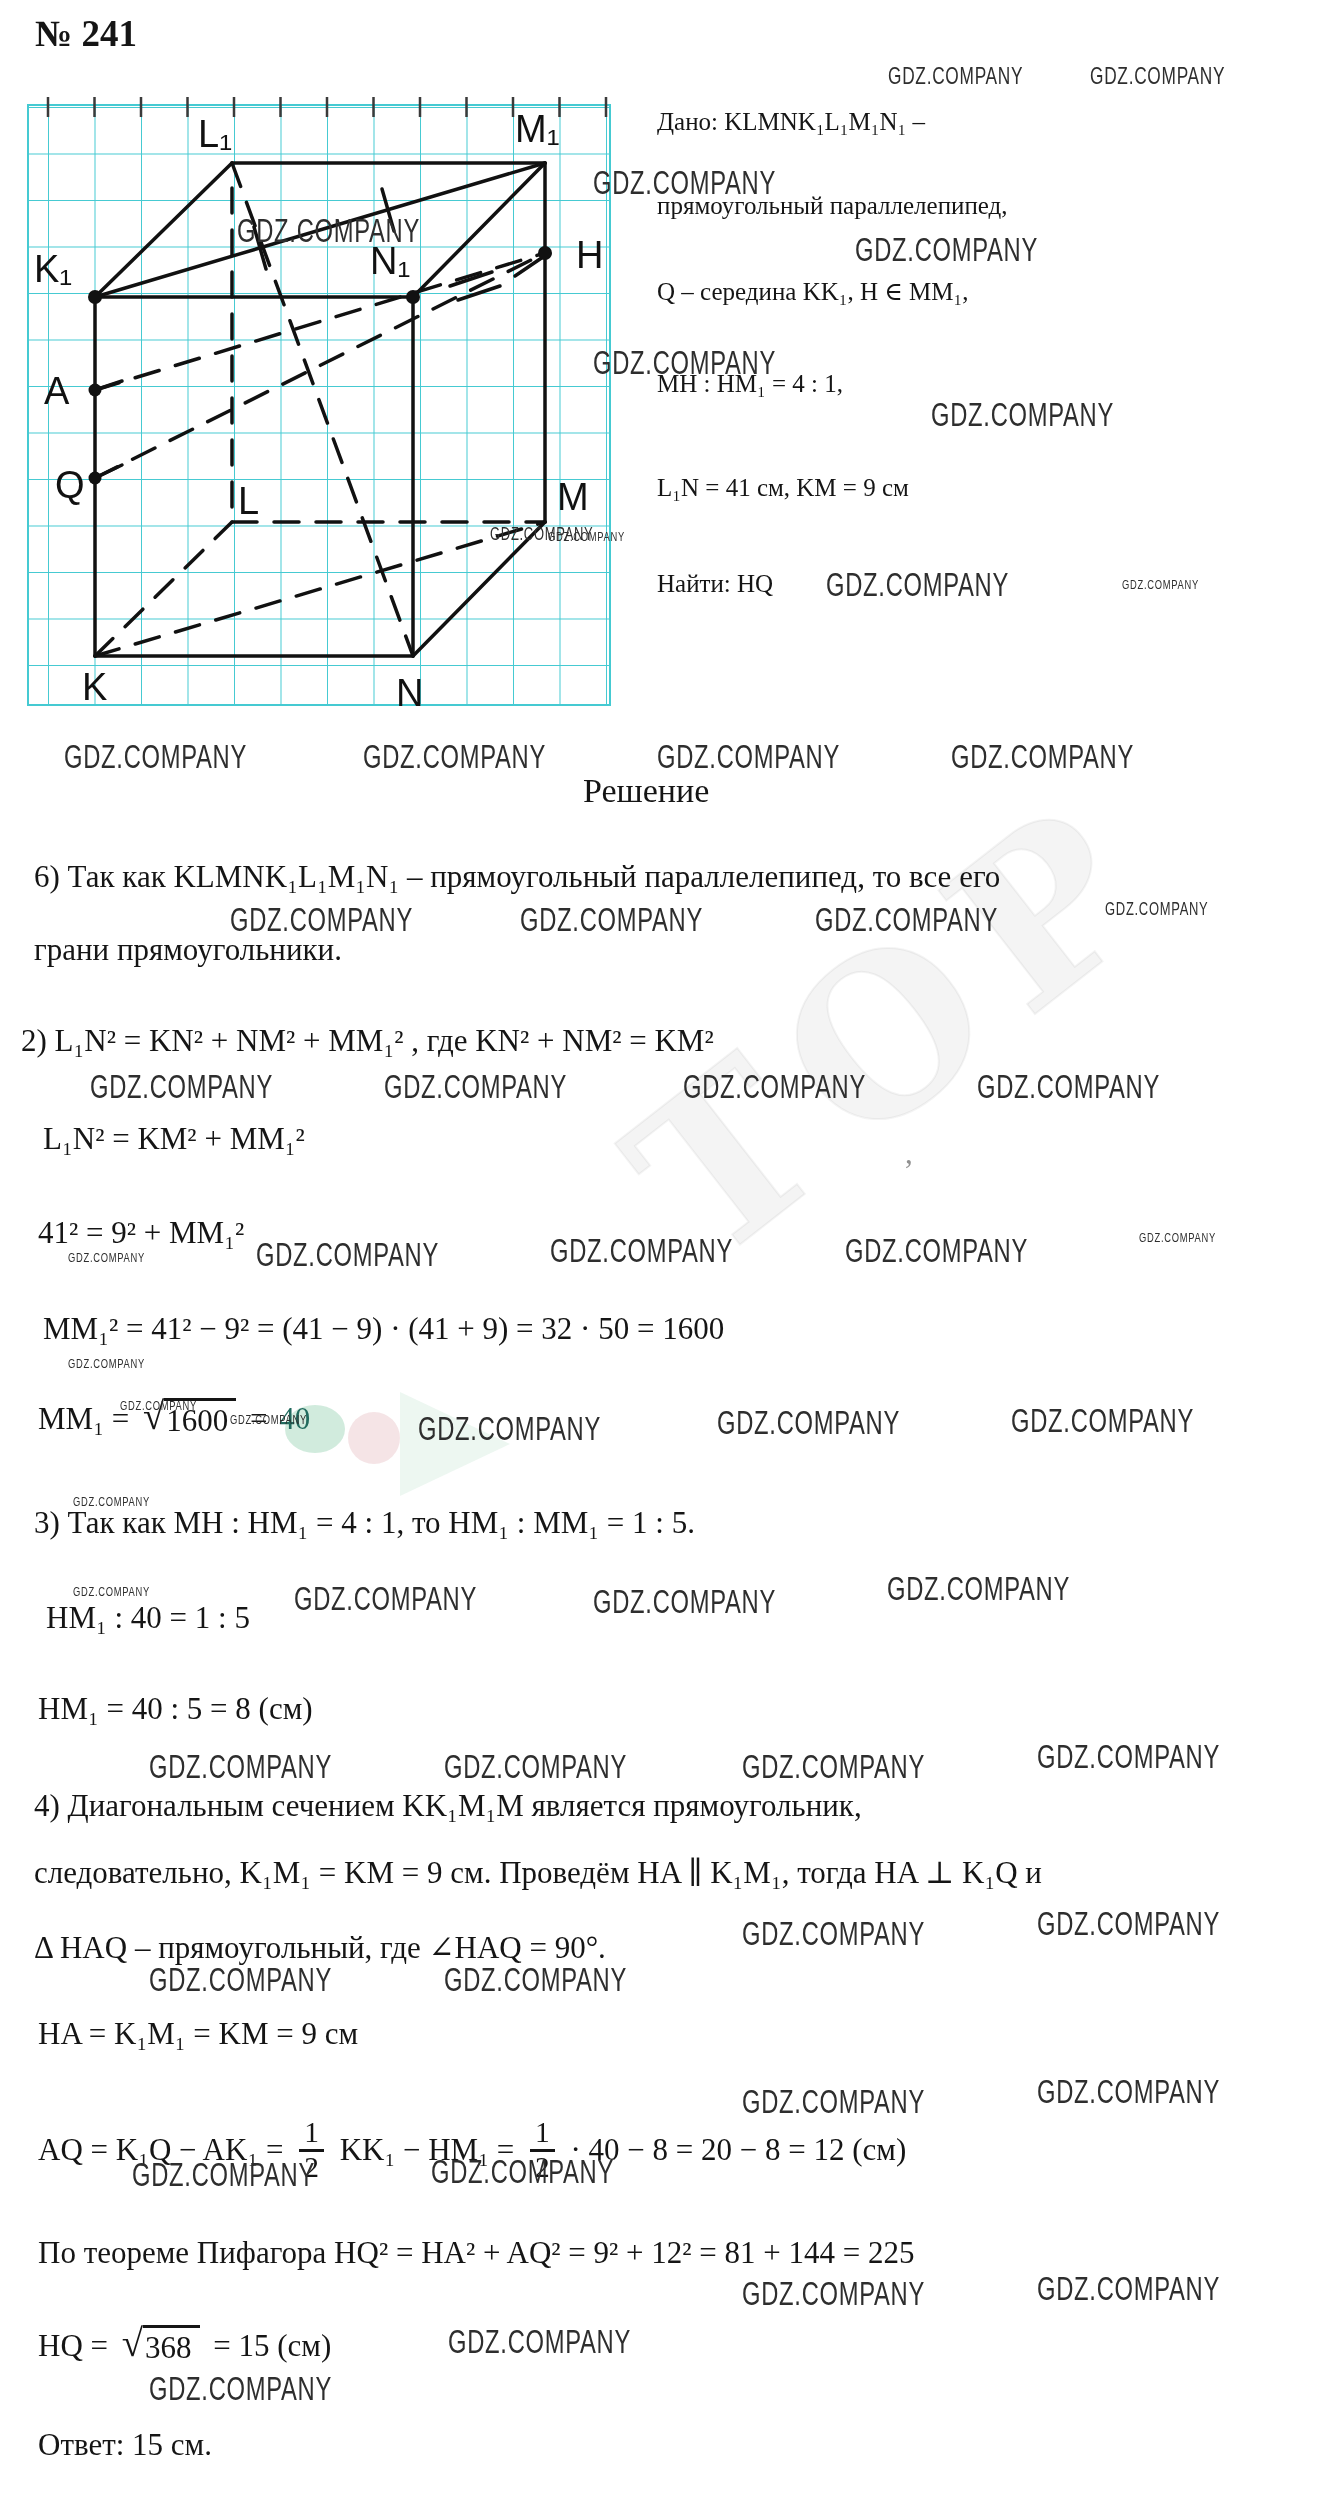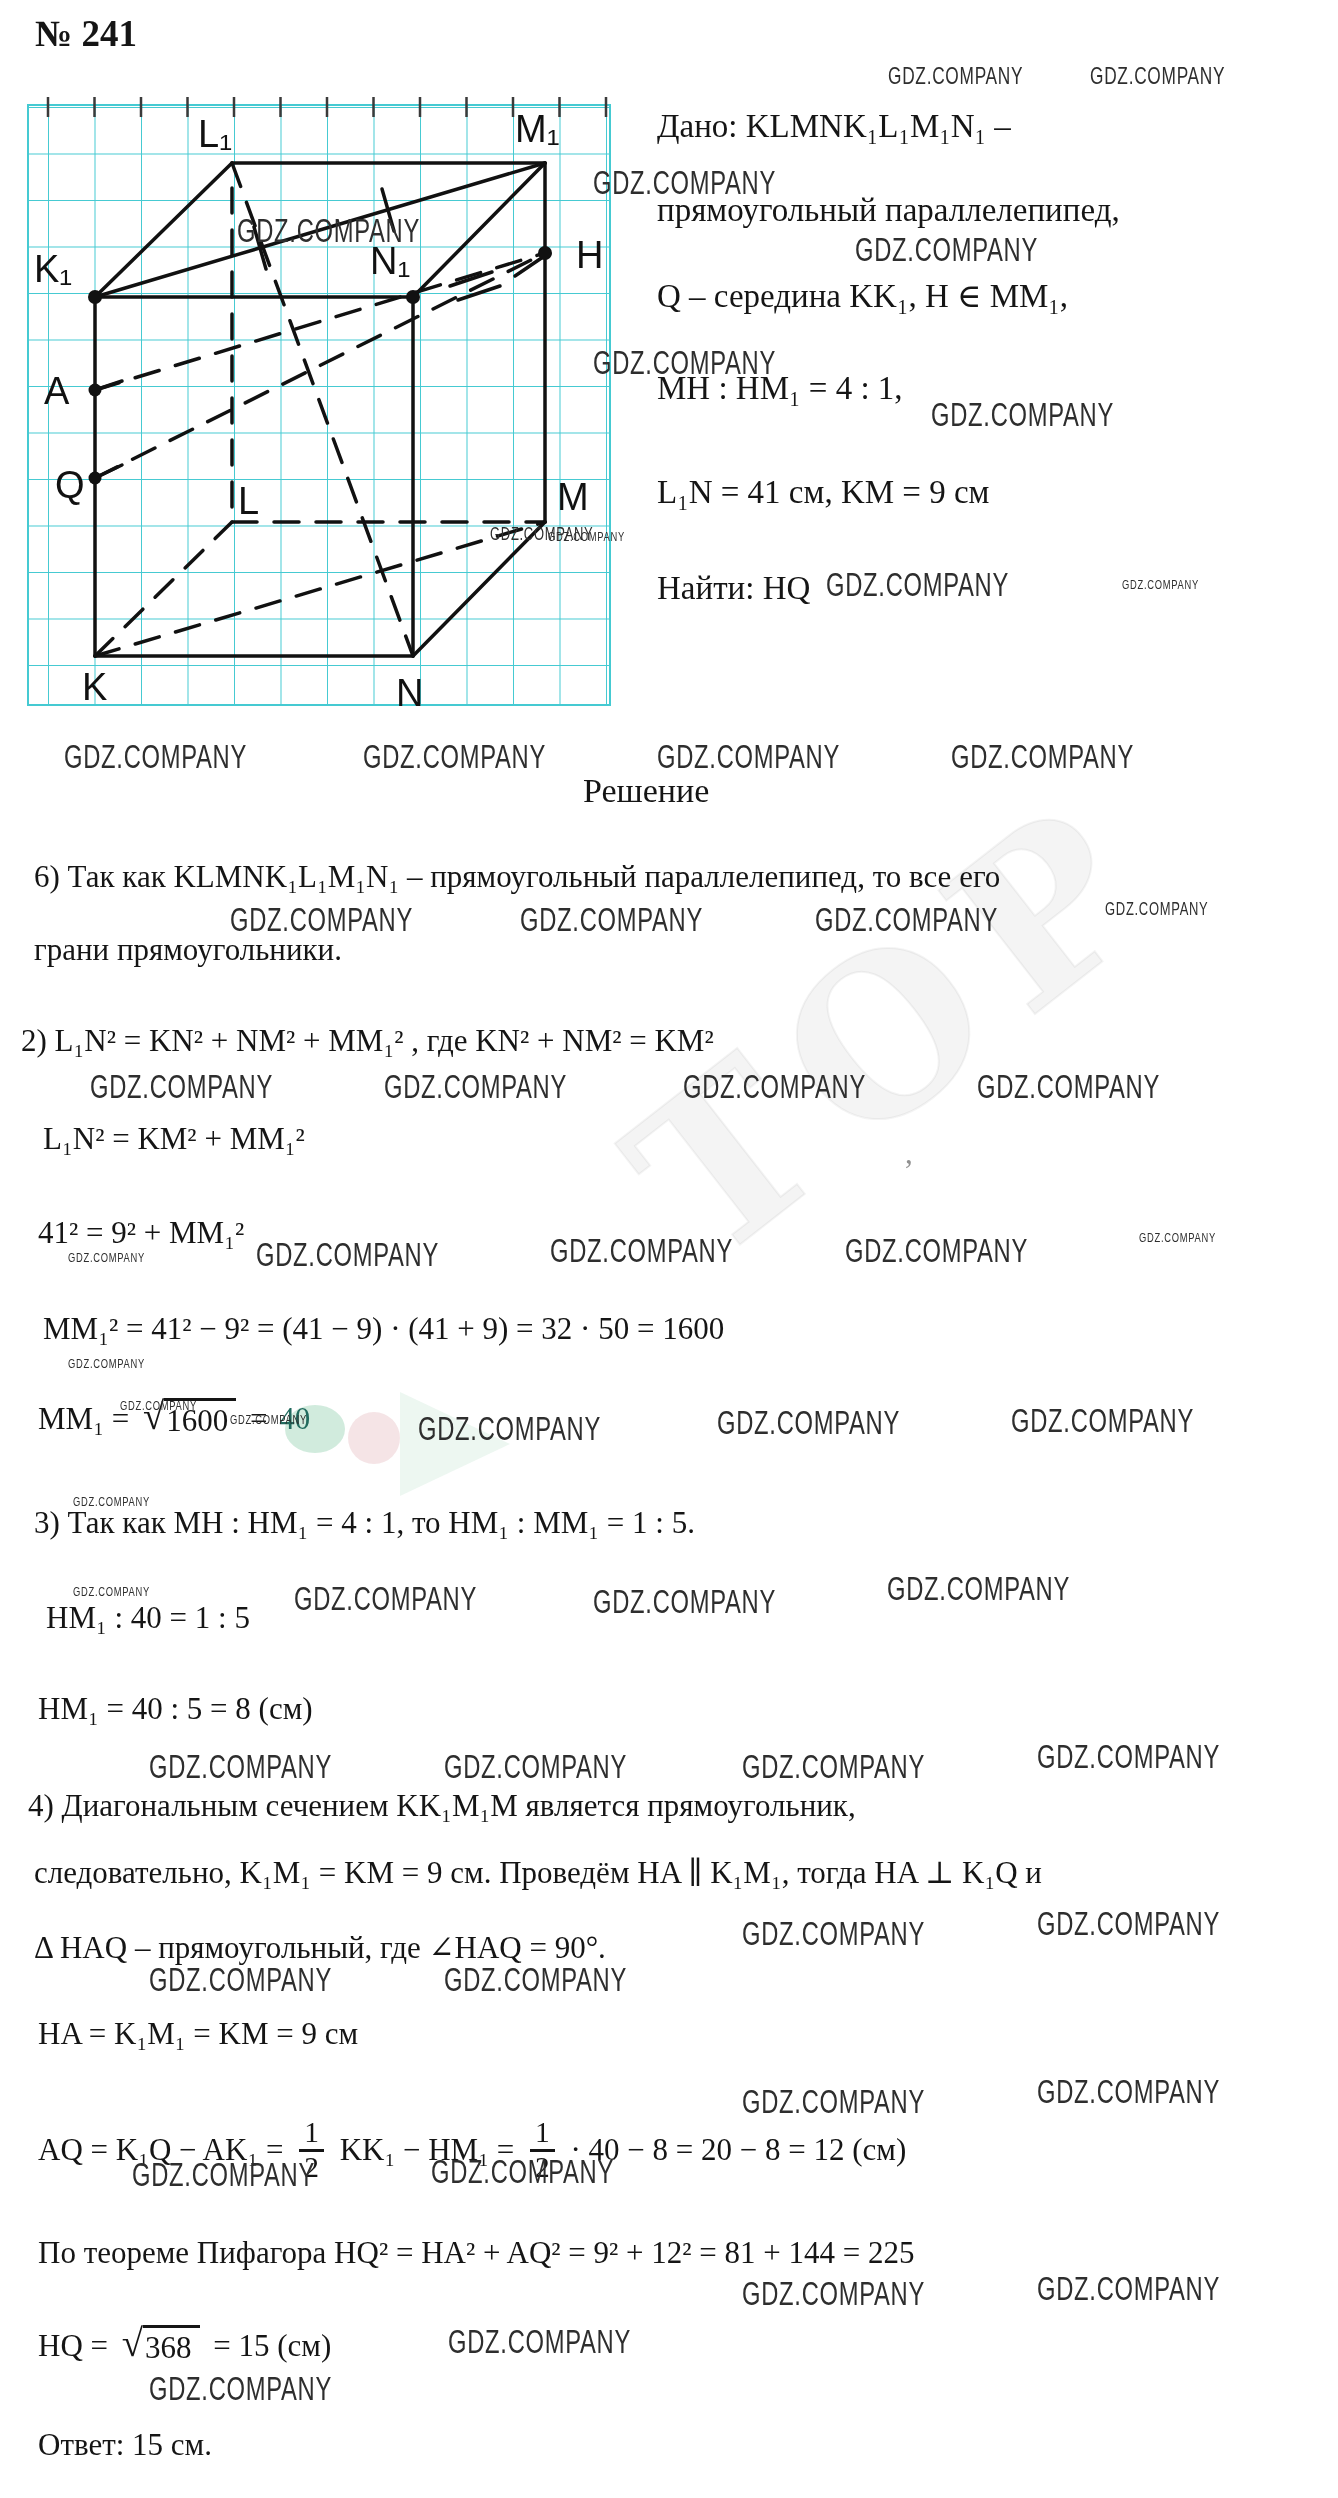--- a/index.html
+++ b/index.html
@@ -1,19 +1,19 @@
 <!DOCTYPE html>
 <html><head>
 <meta charset="utf-8">
 <style>
   html,body{margin:0;padding:0;background:#ffffff;}
   .page{position:relative;width:1338px;height:2498px;background:#fff;overflow:hidden;
         font-family:"Liberation Serif","DejaVu Serif",serif;color:#151515;}
   .tl{position:absolute;white-space:nowrap;font-size:31px;line-height:1.25;}
-  .g{font-size:33px;}
+  .g{font-size:25px;}
   .num{position:absolute;left:35px;top:12px;font-size:37px;font-weight:bold;}
   .heading{font-size:34px;}
   
   .wm{position:absolute;font-family:"Liberation Sans","DejaVu Sans",sans-serif;color:#2e2e2e;
       white-space:nowrap;transform:scale(0.72,1);transform-origin:left top;letter-spacing:1px;z-index:6;}
   .wm-l{font-size:33px;}.wm-m{font-size:24px;}.wm-s{font-size:18px;}.wm-t{font-size:13px;}
   
   .frac{display:inline-flex;flex-direction:column;align-items:center;vertical-align:middle;
         line-height:1.08;margin:0 8px;position:relative;top:-3px;font-size:0.95em;}
   .frac .fd{border-top:3px solid #151515;padding:0 5px;}
@@ -132,21 +132,21 @@
         <span class="rbar">1600</span>
       </span>
     <span>=</span>
     <span class="teal">40</span>
   </div>
 
   <div class="tl z2" style="left:34px;top:1504px">3) Так как MH : HM₁ = 4 : 1, то HM₁ : MM₁ = 1 : 5.</div>
   <div class="tl z2" style="left:46px;top:1599px">HM₁ : 40 = 1 : 5</div>
   <div class="tl z2" style="left:38px;top:1690px">HM₁ = 40 : 5 = 8 (см)</div>
 
-  <div class="tl z2" style="left:28px;top:1787px">4) Диагональным сечением KK₁M₁M является прямоугольник,</div>
+  <div class="tl z2" style="left:34px;top:1787px">4) Диагональным сечением KK₁M₁M является прямоугольник,</div>
   <div class="tl z2" style="left:34px;top:1854px">следовательно, K₁M₁ = KM = 9 см. Проведём HA ∥ K₁M₁, тогда HA ⊥ K₁Q и</div>
   <div class="tl z2" style="left:34px;top:1929px">Δ HAQ – прямоугольный, где ∠HAQ = 90°.</div>
   <div class="tl z2" style="left:38px;top:2015px">HA = K₁M₁ = KM = 9 см</div>
 
   <div class="tl z2" style="left:38px;top:2120px">
     <span>AQ = K₁Q − AK₁ =</span>
     <span class="frac">
         <span class="fn">1</span>
         <span class="fd">2</span>
       </span>

